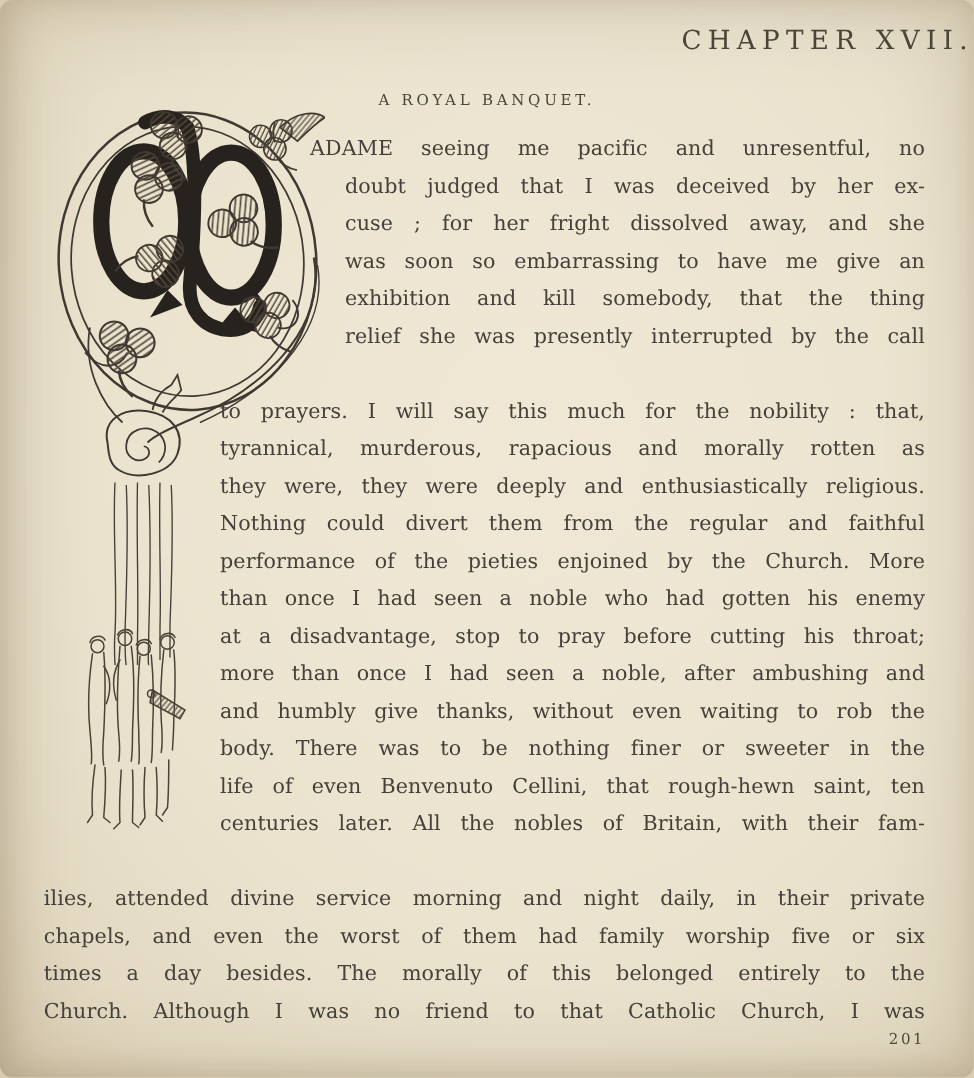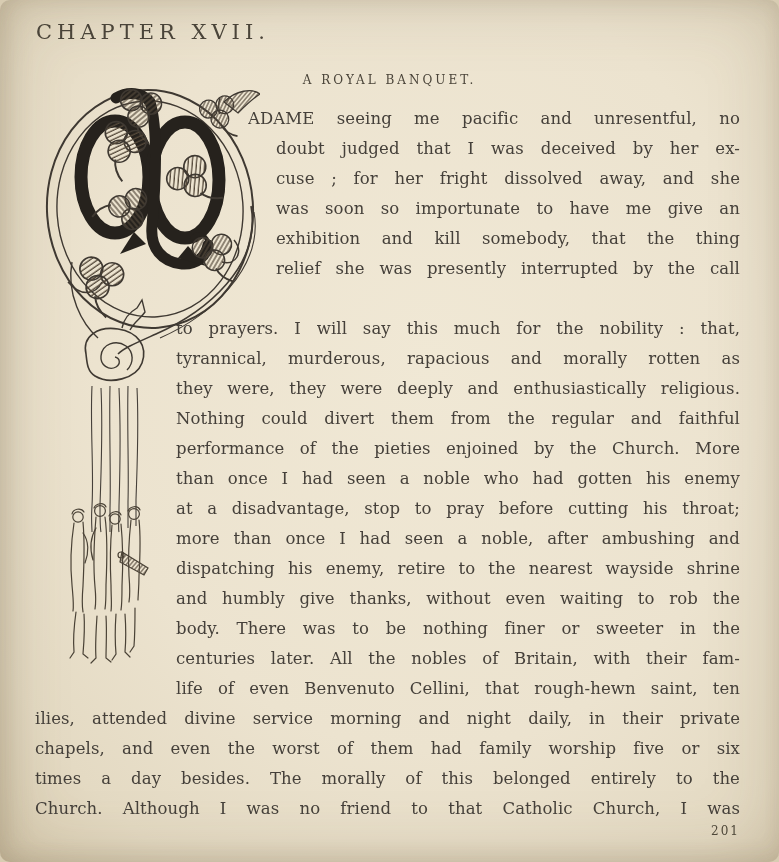--- a/index.html
+++ b/index.html
@@ -9,22 +9,22 @@
     margin:0 auto;
     overflow:hidden;
     font-family:"DejaVu Serif", serif;
     background:
       radial-gradient(ellipse at 55% 42%, #f0e8d5 0%, #ece3cf 55%, #e4dac3 82%, #d9cdb2 100%);
     box-shadow: inset 0 0 70px rgba(110,90,60,0.22), inset 10px 0 26px rgba(110,90,60,0.13), inset 0 -6px 18px rgba(110,90,60,0.08);
     border-radius:10px;
     color:#46413a;
   }
   .chapter-title{
-    position:absolute;top:20px;left:12px;right:0;
-    text-align:left;
+    position:absolute;top:20px;left:2px;right:0;
+    text-align:right;
     font-size:21px;letter-spacing:5px;
     color:#4a4439;
     margin-left:24px;
   }
   .section-title{
     position:absolute;top:73px;left:0;right:0;
     text-align:center;
     font-size:12px;letter-spacing:3px;
     color:#4a4439;
   }
@@ -149,39 +149,38 @@
         <path d="M87,528 c1,14 1,26 0,38 l5,5"></path>
         <path d="M97,522 c0,14 0,26 -1,38 l-4,6"></path>
       </g>
     </svg>
   </div>
 
   <div class="textblock block-a">
     <div class="line">ADAME seeing me pacific and unresentful, no</div>
     <div class="line indented">doubt judged that I was deceived by her ex-</div>
     <div class="line indented">cuse ; for her fright dissolved away, and she</div>
-    <div class="line indented">was soon so importunate to have me give an</div>
+    <div class="line indented">was soon so embarrassing to have me give an</div>
     <div class="line indented">exhibition and kill somebody, that the thing</div>
     <div class="line indented">relief she was presently interrupted by the call</div>
   </div>
 
   <div class="textblock block-b">
     <div class="line">to prayers. I will say this much for the nobility : that,</div>
     <div class="line">tyrannical, murderous, rapacious and morally rotten as</div>
     <div class="line">they were, they were deeply and enthusiastically religious.</div>
     <div class="line">Nothing could divert them from the regular and faithful</div>
     <div class="line">performance of the pieties enjoined by the Church. More</div>
     <div class="line">than once I had seen a noble who had gotten his enemy</div>
     <div class="line">at a disadvantage, stop to pray before cutting his throat;</div>
     <div class="line">more than once I had seen a noble, after ambushing and</div>
-    <div class="line">dispatching his enemy, retire to the nearest wayside shrine</div>
     <div class="line">and humbly give thanks, without even waiting to rob the</div>
     <div class="line">body. There was to be nothing finer or sweeter in the</div>
+    <div class="line">life of even Benvenuto Cellini, that rough-hewn saint, ten</div>
     <div class="line">centuries later. All the nobles of Britain, with their fam-</div>
-    <div class="line">life of even Benvenuto Cellini, that rough-hewn saint, ten</div>
   </div>
 
   <div class="textblock block-c">
     <div class="line">ilies, attended divine service morning and night daily, in their private</div>
     <div class="line">chapels, and even the worst of them had family worship five or six</div>
     <div class="line">times a day besides. The morally of this belonged entirely to the</div>
     <div class="line">Church. Although I was no friend to that Catholic Church, I was</div>
   </div>
 
   <div class="page-number">201</div>

